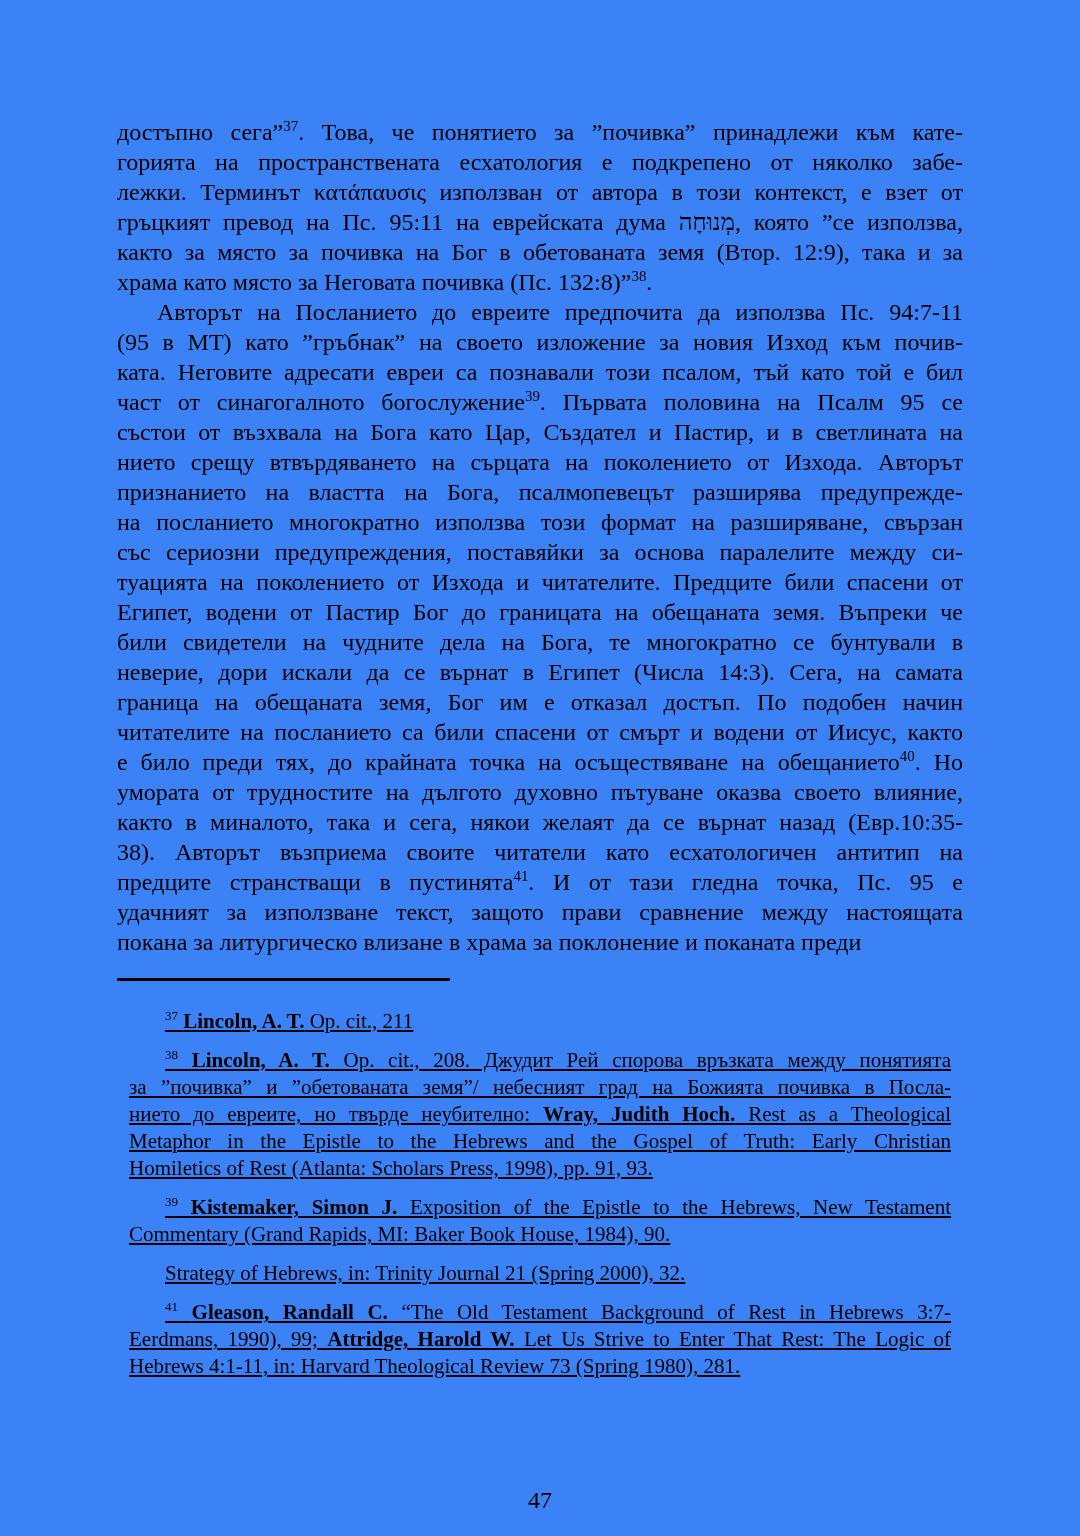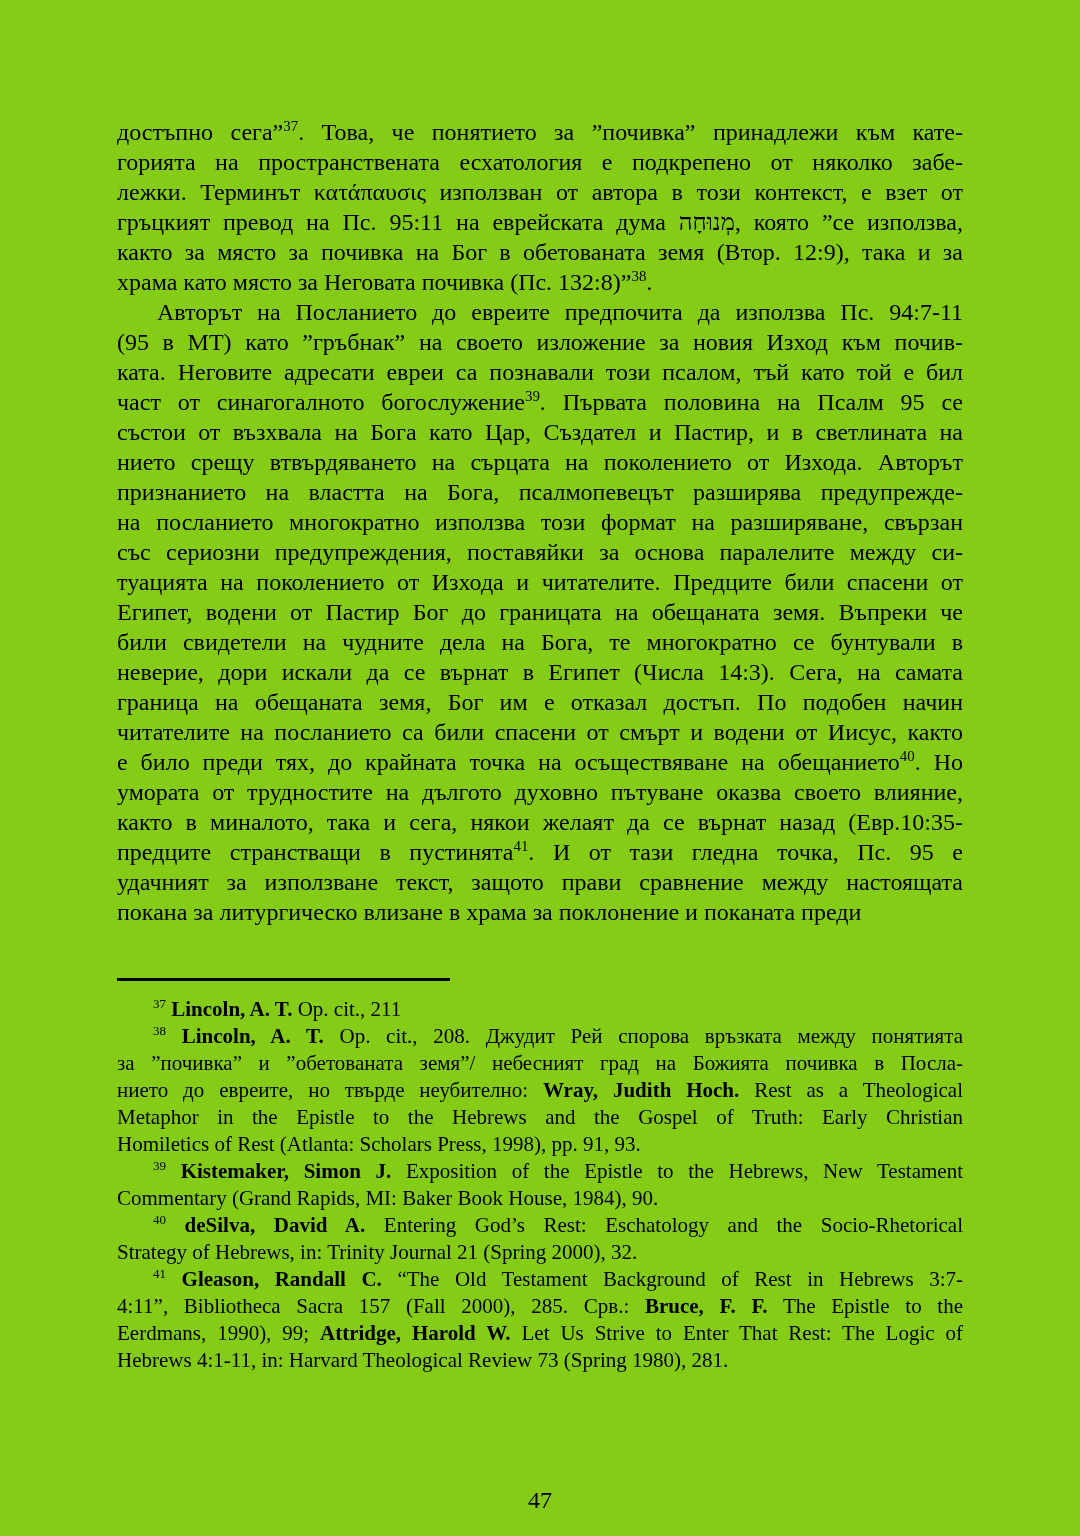--- a/index.html
+++ b/index.html
@@ -1,21 +1,21 @@
 <!DOCTYPE html>
 <html lang="bg"><head>
 <meta charset="utf-8">
 <style>
   html, body { margin: 0; padding: 0; background: #e8e8e8; }
   .page {
     position: relative;
     width: 1080px;
     height: 1536px;
     margin: 0 auto;
-    background: #84cc16;
+    background: #3b82f6;
     color: #000000;
     font-family: "Liberation Serif", "DejaVu Serif", "DejaVu Sans", serif;
     overflow: hidden;
   }
   .body-text {
     position: absolute;
     left: 117px;
     top: 117px;
     width: 846px;
     font-size: 24px;
@@ -44,21 +44,21 @@
     height: 3px;
     background: #000000;
   }
   .footnotes {
     position: absolute;
     left: 117px;
     top: 996px;
     width: 846px;
     font-size: 21px;
   }
-  .footnote { margin: 0; }
+  .footnote { margin: 12px; text-decoration: underline; }
   .fn-line {
     line-height: 27px;
     text-align: justify;
     text-align-last: justify;
   }
   .fn-line.last {
     text-align: left;
     text-align-last: left;
   }
   .footnote .fn-line:first-child { text-indent: 36px; }
@@ -98,20 +98,21 @@
         <div class="line">със сериозни предупреждения, поставяйки за основа паралелите между си-</div>
         <div class="line">туацията на поколението от Изхода и читателите. Предците били спасени от</div>
         <div class="line">Египет, водени от Пастир Бог до границата на обещаната земя. Въпреки че</div>
         <div class="line">били свидетели на чудните дела на Бога, те многократно се бунтували в</div>
         <div class="line">неверие, дори искали да се върнат в Египет (Числа 14:3). Сега, на самата</div>
         <div class="line">граница на обещаната земя, Бог им е отказал достъп. По подобен начин</div>
         <div class="line">читателите на посланието са били спасени от смърт и водени от Иисус, както</div>
         <div class="line">е било преди тях, до крайната точка на осъществяване на обещанието<sup>40</sup>. Но</div>
         <div class="line">умората от трудностите на дългото духовно пътуване оказва своето влияние,</div>
         <div class="line">както в миналото, така и сега, някои желаят да се върнат назад (Евр.10:35-</div>
+        <div class="line">38). Авторът възприема своите читатели като есхатологичен антитип на</div>
         <div class="line">предците странстващи в пустинята<sup>41</sup>. И от тази гледна точка, Пс. 95 е</div>
         <div class="line">удачният за използване текст, защото прави сравнение между настоящата</div>
         <div class="line last">покана за литургическо влизане в храма за поклонение и поканата преди</div>
       </div>
     </main>
   <div class="fn-sep"></div>
   <section class="footnotes">
       <div class="footnote">
         <div class="fn-line last"><span class=""><sup>37</sup> </span><span class="b">Lincoln, A. T.</span><span class=""> Op. cit., 211</span></div>
       </div>
@@ -120,24 +121,22 @@
         <div class="fn-line"><span class="">за ”почивка” и ”обетованата земя”/ небесният град на Божията почивка в Посла-</span></div>
         <div class="fn-line"><span class="">нието до евреите, но твърде неубително: </span><span class="b">Wray, Judith Hoch.</span><span class=""> Rest as a Theological</span></div>
         <div class="fn-line"><span class="">Metaphor in the Epistle to the Hebrews and the Gospel of Truth: Early Christian</span></div>
         <div class="fn-line last"><span class="">Homiletics of Rest (Atlanta: Scholars Press, 1998), pp. 91, 93.</span></div>
       </div>
       <div class="footnote">
         <div class="fn-line"><span class=""><sup>39</sup> </span><span class="b">Kistemaker, Simon J.</span><span class=""> Exposition of the Epistle to the Hebrews, New Testament</span></div>
         <div class="fn-line last"><span class="">Commentary (Grand Rapids, MI: Baker Book House, 1984), 90.</span></div>
       </div>
       <div class="footnote">
-        <div class="fn-line"><span class=""><sup>40</sup> </span><span class="b">deSilva, David A.</span><span class=""> Entering God’s Rest: Eschatology and the Socio-Rhetorical</span></div>
         <div class="fn-line last"><span class="">Strategy of Hebrews, in: Trinity Journal 21 (Spring 2000), 32.</span></div>
       </div>
       <div class="footnote">
         <div class="fn-line"><span class=""><sup>41</sup> </span><span class="b">Gleason, Randall C.</span><span class=""> “The Old Testament Background of Rest in Hebrews 3:7-</span></div>
-        <div class="fn-line"><span class="">4:11”, Bibliotheca Sacra 157 (Fall 2000), 285. Срв.: </span><span class="b">Bruce, F. F.</span><span class=""> The Epistle to the</span></div>
         <div class="fn-line"><span class="">Eerdmans, 1990), 99; </span><span class="b">Attridge, Harold W.</span><span class=""> Let Us Strive to Enter That Rest: The Logic of</span></div>
         <div class="fn-line last"><span class="">Hebrews 4:1-11, in: Harvard Theological Review 73 (Spring 1980), 281.</span></div>
       </div>
     </section>
   <footer class="page-number">47</footer>
 </div>
 
 </body></html>

